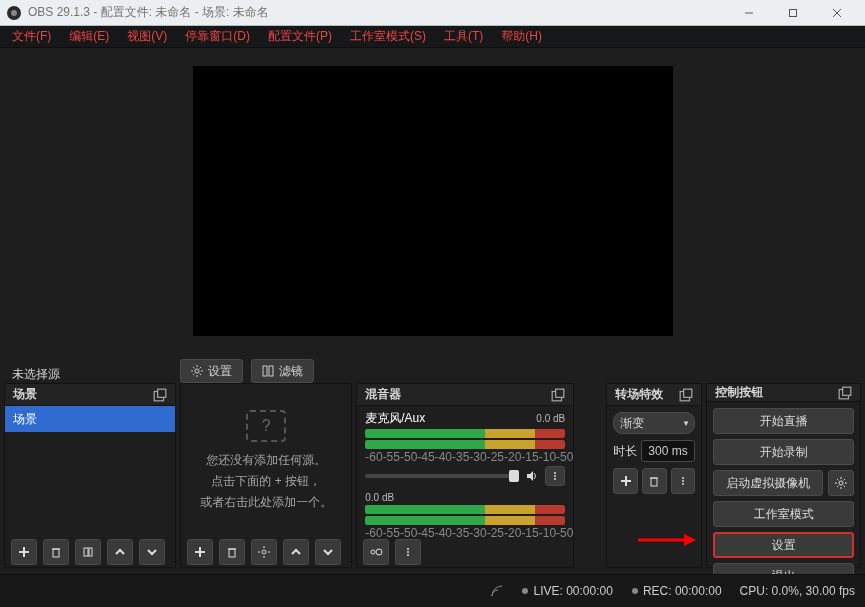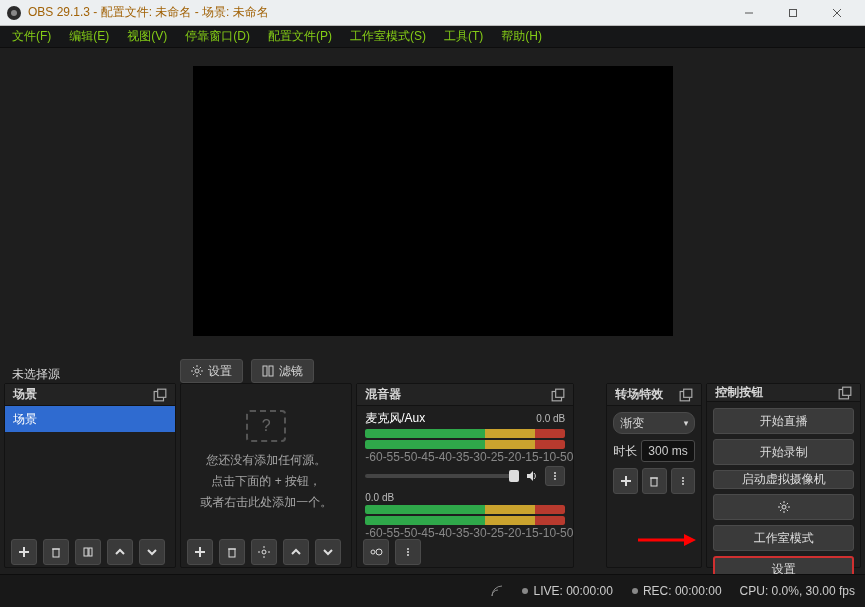--- a/index.html
+++ b/index.html
@@ -1,27 +1,27 @@
 <!DOCTYPE html>
 <html><head>
 <meta charset="utf-8">
 <style>
 * { margin:0; padding:0; box-sizing:border-box; font-family:"Microsoft YaHei",Arial,sans-serif; font-size:12px; }
 body { background:#1e1e1e; color:#d6d6d6; width:865px; height:607px; overflow:hidden; position:relative; }
 
 
-.titlebar { height:26px; background:#eceff1; color:#a16207; display:flex; align-items:center; padding:0 6px; border-bottom:1px solid #bbb;}
+.titlebar { height:26px; background:#eceff1; color:#737373; display:flex; align-items:center; padding:0 6px; border-bottom:1px solid #bbb;}
 .titlebar .logo { width:16px; height:16px; margin-right:6px; }
 .titlebar .spacer { flex:1; }
 .titlebar .winbtn { width:44px; height:24px; display:flex; align-items:center; justify-content:center; color:#555;}
 .titlebar .winbtn svg { width:10px; height:10px; }
 
 
 .menubar { height:22px; background:#161718; display:flex; align-items:center; padding:0 4px; gap:2px; border-bottom:1px solid #0d0d0d;}
-.menubar .menu { padding:3px 8px; color:#84cc16; }
+.menubar .menu { padding:3px 8px; color:#ef4444; }
 
 
 .preview-area { height:305px; background:#1e1e1e; display:flex; align-items:center; justify-content:center; }
 .preview-area .canvas { width:480px; height:270px; background:#000; }
 
 
 .srcinfo { height:30px; display:flex; align-items:flex-end; padding:0 12px; gap:8px; background:#1e1e1e;}
 .srcinfo .lbl { flex:0 0 160px;}
 .smbtn { height:24px; padding:0 10px; background:#3a3a3a; border:1px solid #4a4a4a; border-radius:3px; display:flex; align-items:center; gap:5px; color:#d6d6d6;}
 
@@ -64,21 +64,21 @@
 .d-trans { width:96px;margin-left:28px; }
 .trans-body { padding:6px; display:flex; flex-direction:column; gap:6px;}
 .select { height:22px; background:#3a3a3a; border:1px solid #4a4a4a; border-radius:9px; display:flex; align-items:center; padding:0 6px; }
 .select .ar { margin-left:auto; font-size:9px;}
 .input { height:22px; background:#111; border:1px solid #4a4a4a; border-radius:3px; color:#ccc; display:flex; align-items:center; padding:0 6px;}
 
 
 .d-ctrl { width:160px; }
 .ctrl-body { padding:6px; display:flex; flex-direction:column; gap:5px;}
 .ctrlbtn { height:26px; background:#3a3a3a; border:1px solid #4a4a4a; border-radius:3px; display:flex; align-items:center; justify-content:center; color:#ddd;}
-.ctrl-row { display:flex; gap:5px;flex-direction:column;}
+.ctrl-row { display:flex; gap:5px;}
 .ctrl-row .ctrlbtn { flex:1; }
 .ctrlbtn.highlight { border:2px solid #d03030; }
 
 
 .statusbar { position:absolute; left:0; right:0; bottom:0; height:22px; background:#181818; display:flex; align-items:center; justify-content:flex-end; gap:18px; padding:16px 10px; border-top:1px solid #0d0d0d; font-size:11px; color:#ccc;}
 .statusbar .seg { display:flex; align-items:center; gap:4px;}
 
 
 .red-arrow { position:absolute; top:530px; left:636px; pointer-events:none; }
 

